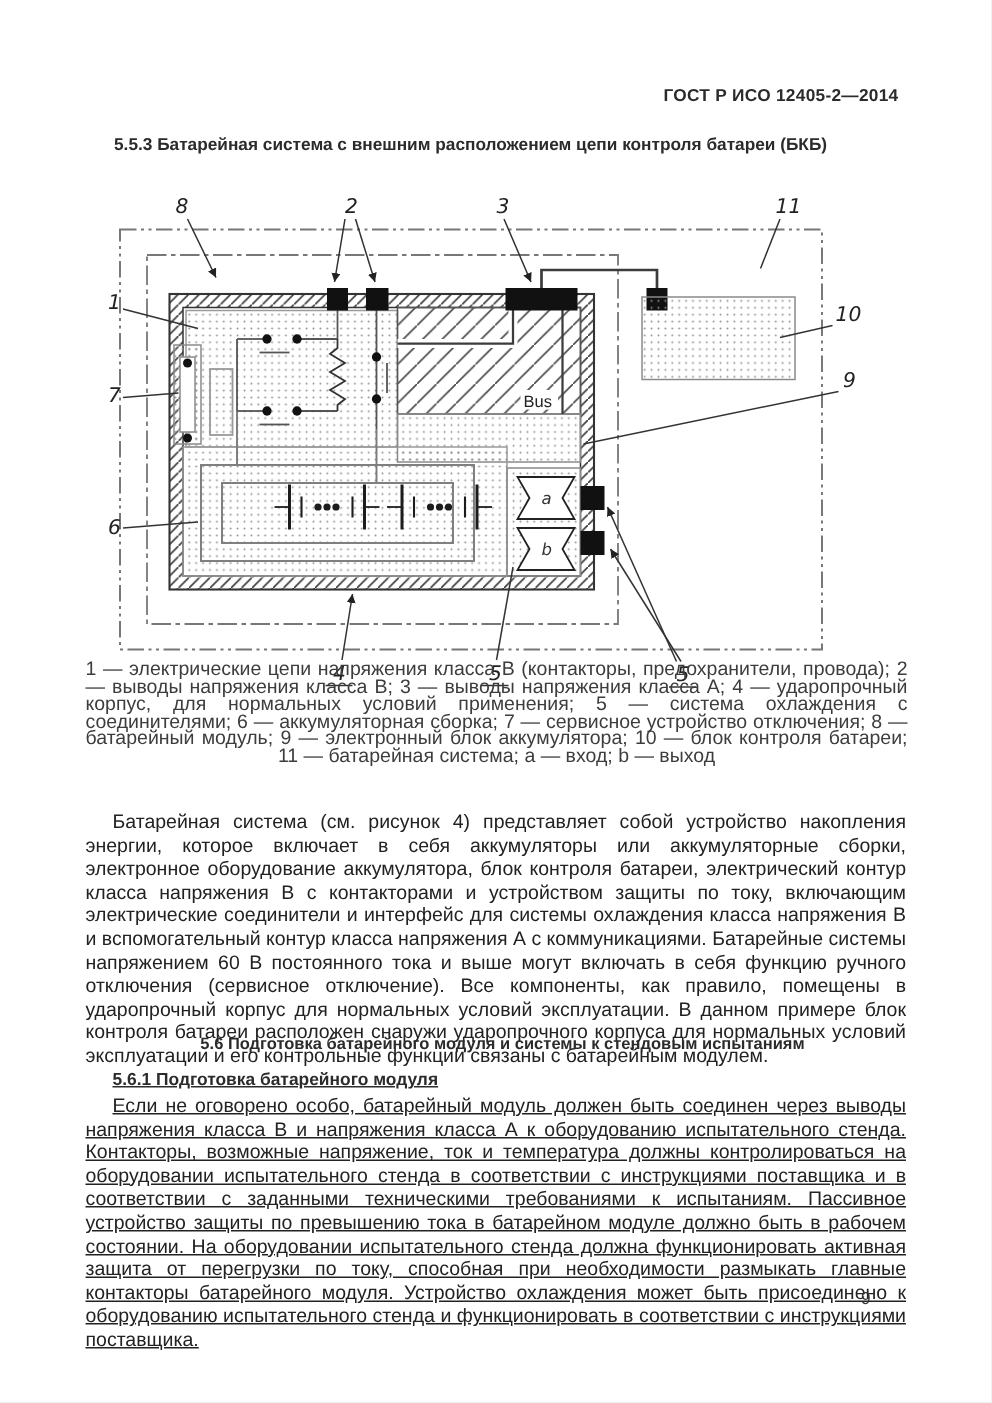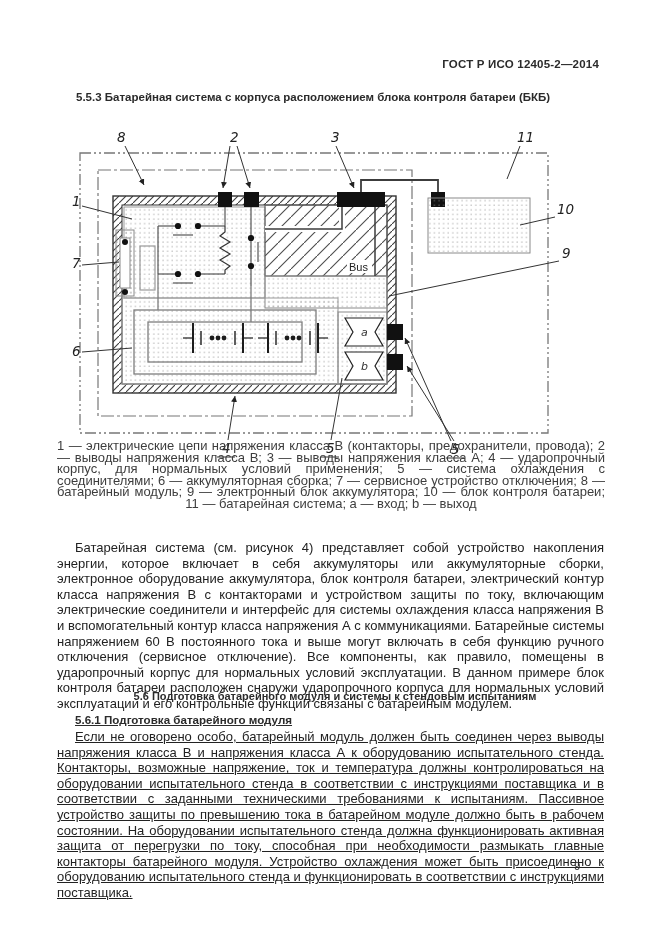--- a/index.html
+++ b/index.html
@@ -63,21 +63,21 @@
     font-size:11px;fill:#222;
   }
 </style>
 </head>
 <body>
 
 <div class="page">
 
   <div class="doc-header">ГОСТ Р ИСО 12405-2—2014</div>
 
-  <div class="h-553">5.5.3 Батарейная система с корпуса расположением блока контроля батареи (БКБ)</div>
+  <div class="h-553">5.5.3 Батарейная система с внешним расположением цепи контроля батареи (БКБ)</div>
 
   <svg class="fig-svg" width="540" height="337" viewBox="0 0 540 337">
     <defs>
       <pattern id="dots" width="4.6" height="4.6" patternUnits="userSpaceOnUse">
         <circle cx="1" cy="1" r="0.65" fill="#8f8f8f"></circle>
       </pattern>
       <pattern id="hatchWall" width="7" height="7" patternUnits="userSpaceOnUse">
         <path d="M0,7 L7,0" stroke="#3c3c3c" stroke-width="1.1"></path>
       </pattern>
       <pattern id="hatchBus" width="13" height="13" patternUnits="userSpaceOnUse">

